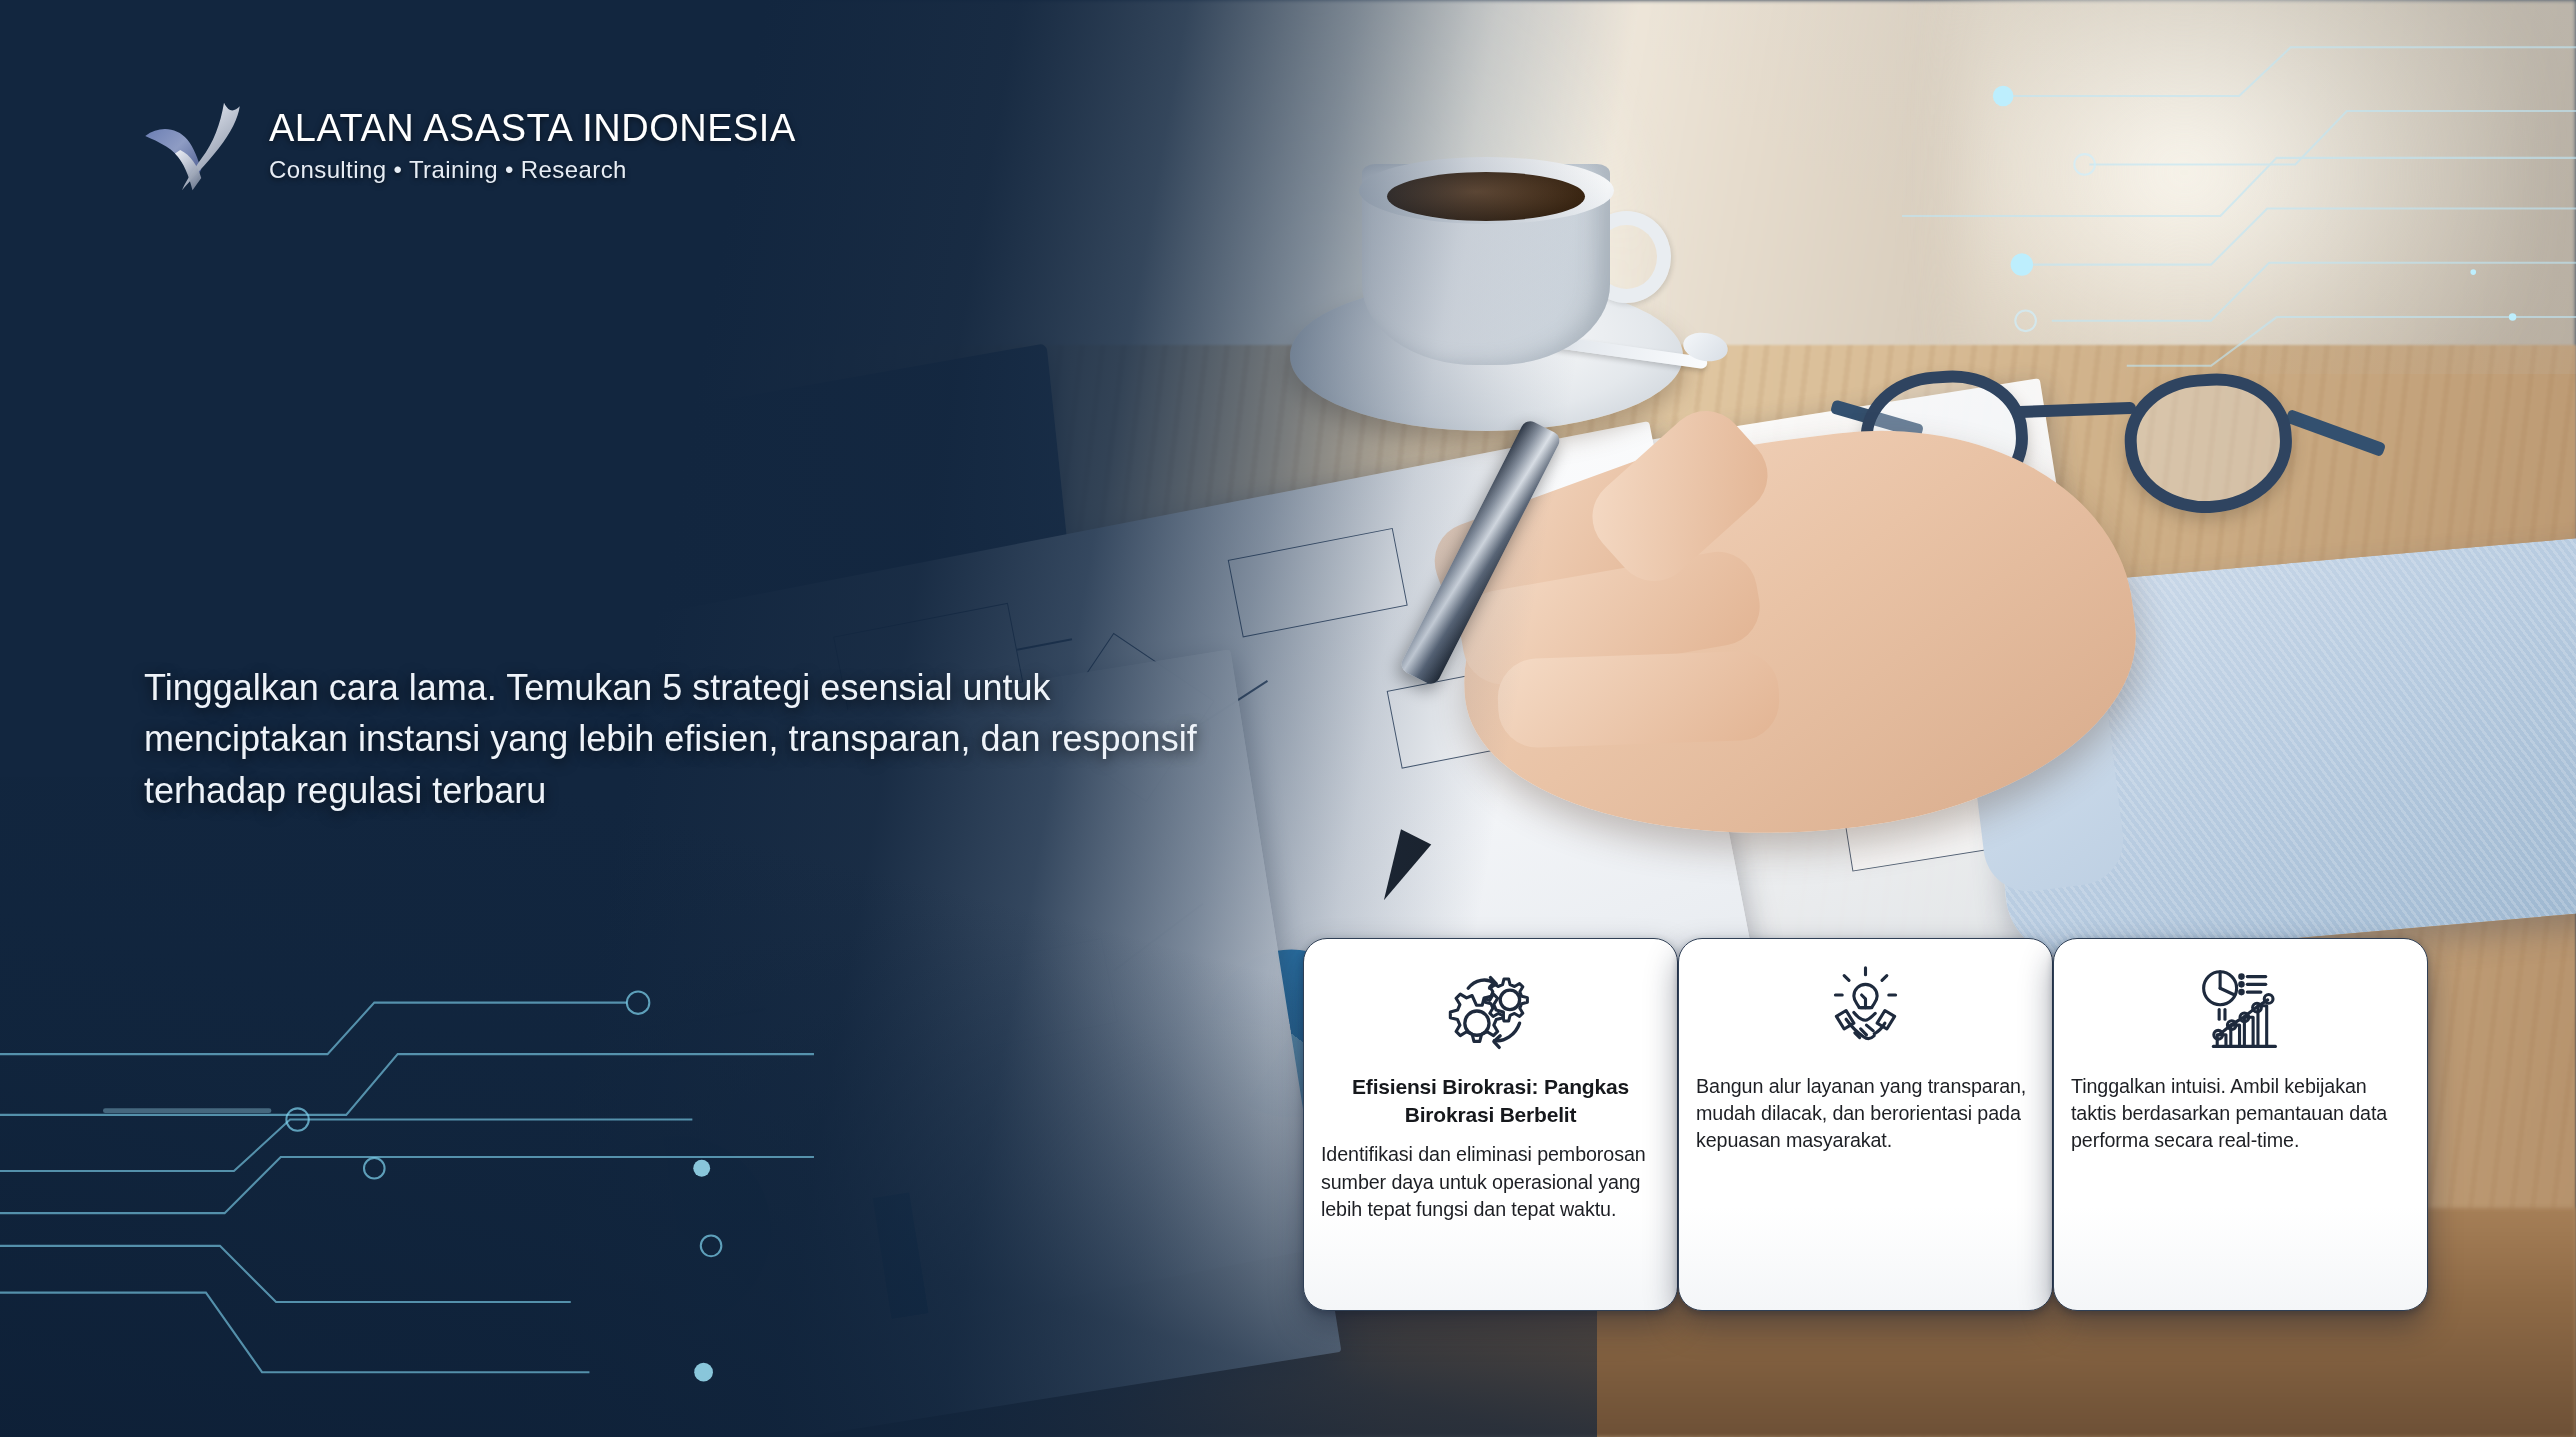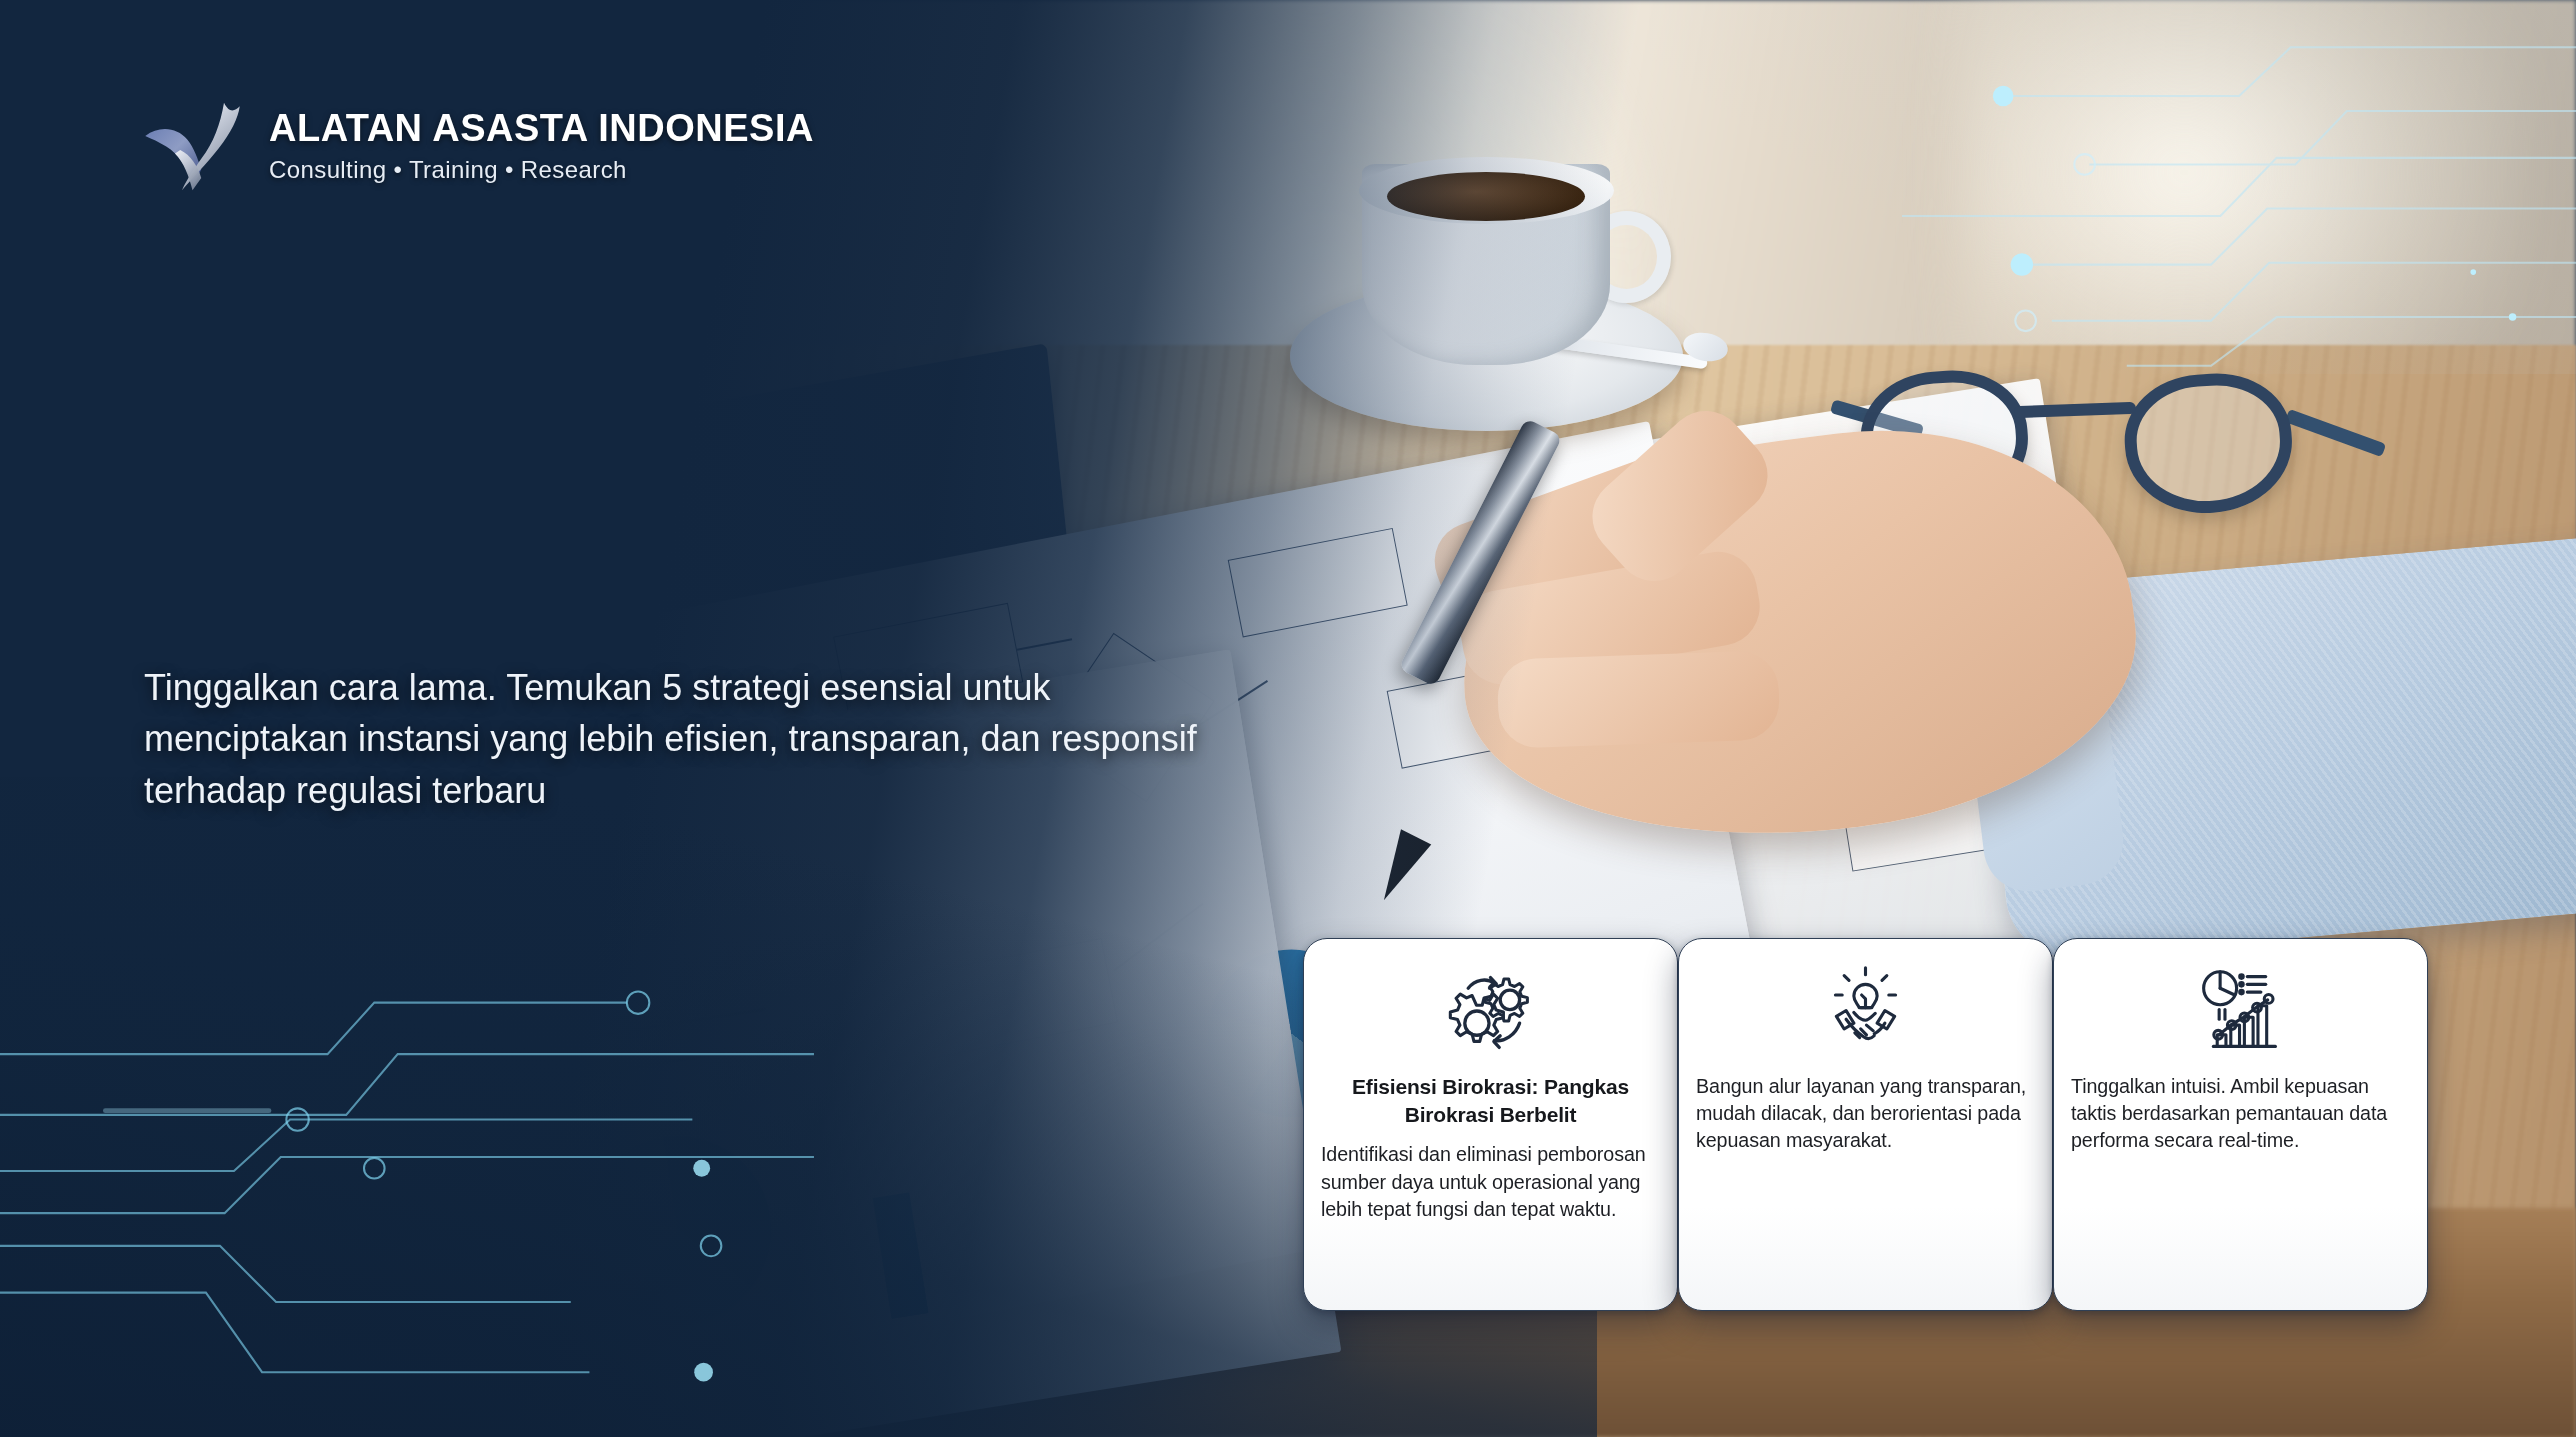--- a/index.html
+++ b/index.html
@@ -189,21 +189,21 @@
 
   
   .circuit { position:absolute; pointer-events:none; }
   .circuit-bl { left:-28px; bottom:-9.4px; width:842px; height:580px; }
   .circuit-tr { right:-19px; top:-9.4px; width:693px; height:403px; }
 
   
   .logo-row { position:absolute; left:140px; top:94px; display:flex; align-items:center; gap:24px; }
   .logo-mark { width:105px; height:105px; flex:0 0 105px; }
   .brand-name {
-    font-size:38px; font-weight:bold; letter-spacing:0.5px; color:#ffffff;
+    font-size:38px; font-weight:normal; letter-spacing:0.5px; color:#ffffff;
     text-shadow:0 1.9px 6.6px rgba(0,0,0,.55); line-height:1.05;
   }
   .brand-tag {
     font-size:24px; color:#e7edf5; margin-top:6.6px; letter-spacing:0.4px;
     text-shadow:0 1.9px 5.6px rgba(0,0,0,.5);
   }
 
   
   .headline {
     position:absolute; left:142px; top:281px; width:936px;
@@ -459,19 +459,19 @@
           <path d="M28 74 L40 64 L53 56 L66 46 L78 38"></path>
           <circle cx="27" cy="74" r="4.5"></circle>
           <circle cx="41" cy="64" r="4.5"></circle>
           <circle cx="54" cy="56" r="4.5"></circle>
           <circle cx="67" cy="46" r="4.5"></circle>
           <circle cx="79" cy="37" r="4.5"></circle>
           <path d="M28 58 v-10"></path>
             <path d="M34 58 v-10"></path>
         </g>
       </svg>
-      <div class="card-body">Tinggalkan intuisi. Ambil kepuasan taktis berdasarkan pemantauan data performa secara real-time.</div>
+      <div class="card-body">Tinggalkan intuisi. Ambil kebijakan taktis berdasarkan pemantauan data performa secara real-time.</div>
     </div>
 
   </div>
 
 </div>
 
 
 </body></html>

